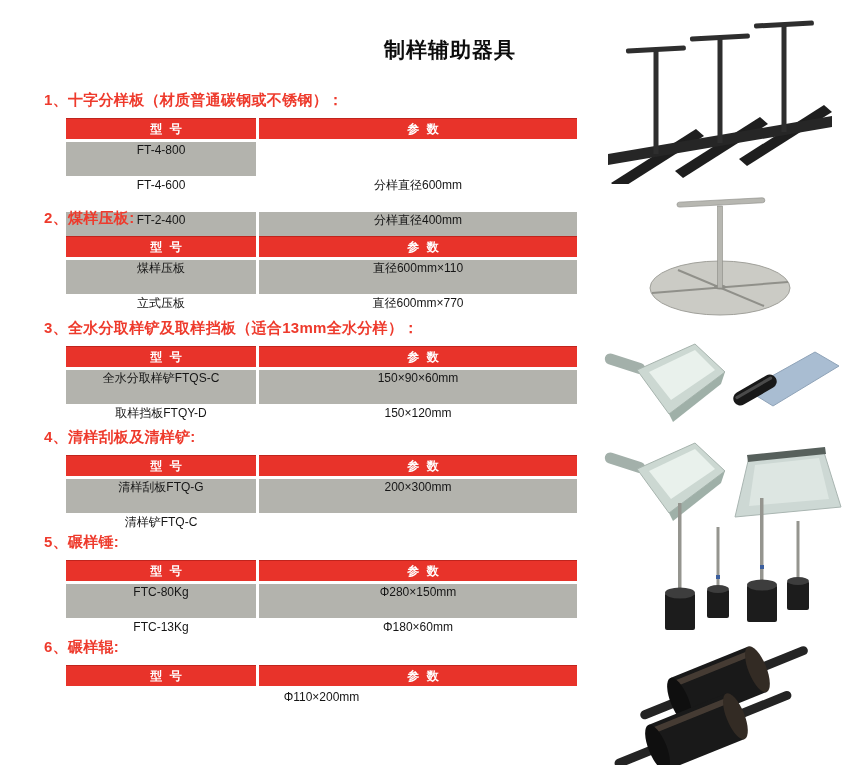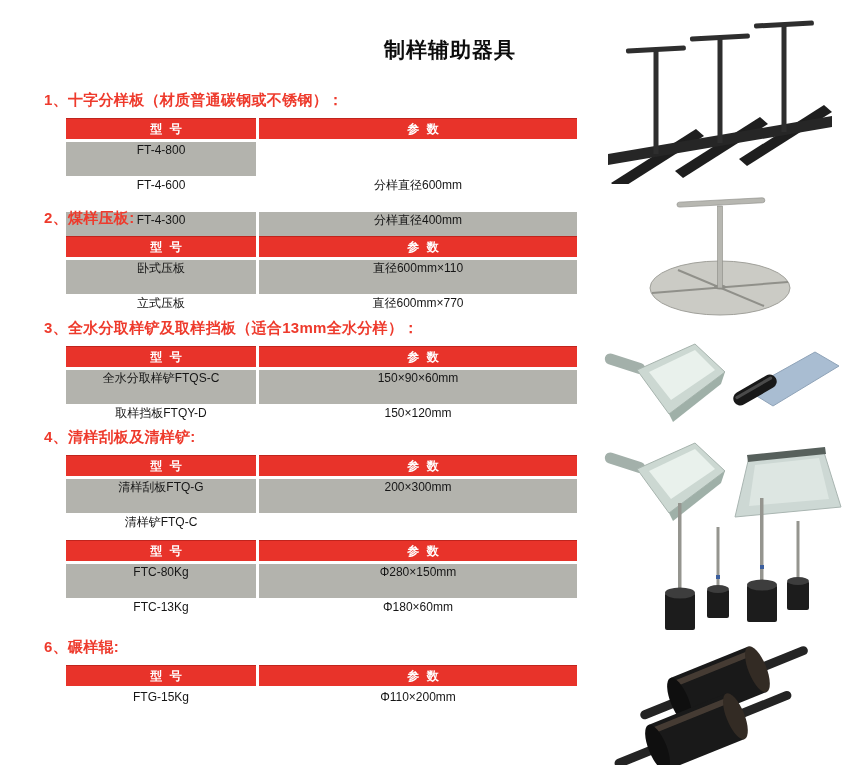--- a/index.html
+++ b/index.html
@@ -56,35 +56,35 @@
       <div class="td param">参  数</div>
     </div>
     <div class="tr gray">
       <div class="td model">FT-4-800</div>
     </div>
     <div class="tr white">
       <div class="td model">FT-4-600</div>
       <div class="td param">分样直径600mm</div>
     </div>
     <div class="tr gray">
-      <div class="td model">FT-4-300</div>
+      <div class="td model">FT-2-400</div>
       <div class="td param">分样直径400mm</div>
     </div>
   </div>
 </div>
 
 <div class="section" id="sec2">
   <div class="sec-heading">2、煤样压板:</div>
   <div class="tbl">
     <div class="tr head">
       <div class="td model">型  号</div>
       <div class="td param">参  数</div>
     </div>
     <div class="tr gray">
-      <div class="td model">卧式压板</div>
+      <div class="td model">煤样压板</div>
       <div class="td param">直径600mm×110</div>
     </div>
     <div class="tr white">
       <div class="td model">立式压板</div>
       <div class="td param">直径600mm×770</div>
     </div>
   </div>
 </div>
 
 <div class="section" id="sec3">
@@ -116,20 +116,21 @@
       <div class="td model">清样刮板FTQ-G</div>
       <div class="td param">200×300mm</div>
     </div>
     <div class="tr white">
       <div class="td model">清样铲FTQ-C</div>
     </div>
   </div>
 </div>
 
 <div class="section" id="sec5">
+  <div class="sec-heading">5、碾样锤:</div>
   <div class="tbl">
     <div class="tr head">
       <div class="td model">型  号</div>
       <div class="td param">参  数</div>
     </div>
     <div class="tr gray">
       <div class="td model">FTC-80Kg</div>
       <div class="td param">Φ280×150mm</div>
     </div>
     <div class="tr white">
@@ -140,21 +141,20 @@
 </div>
 
 <div class="section" id="sec6">
   <div class="sec-heading">6、碾样辊:</div>
   <div class="tbl">
     <div class="tr head">
       <div class="td model">型  号</div>
       <div class="td param">参  数</div>
     </div>
     <div class="tr white">
-      <div class="td model">FTG-15Kg</div>
       <div class="td param">Φ110×200mm</div>
     </div>
   </div>
 </div>
 
 <div class="product" id="img1">
   <svg viewBox="0 0 244 178" xmlns="http://www.w3.org/2000/svg">
 
     <polygon points="13,177 98,123 106,130 21,184" fill="#1e1e1e"></polygon>
     <polygon points="77,165 162,111 170,118 85,172" fill="#1e1e1e"></polygon>

